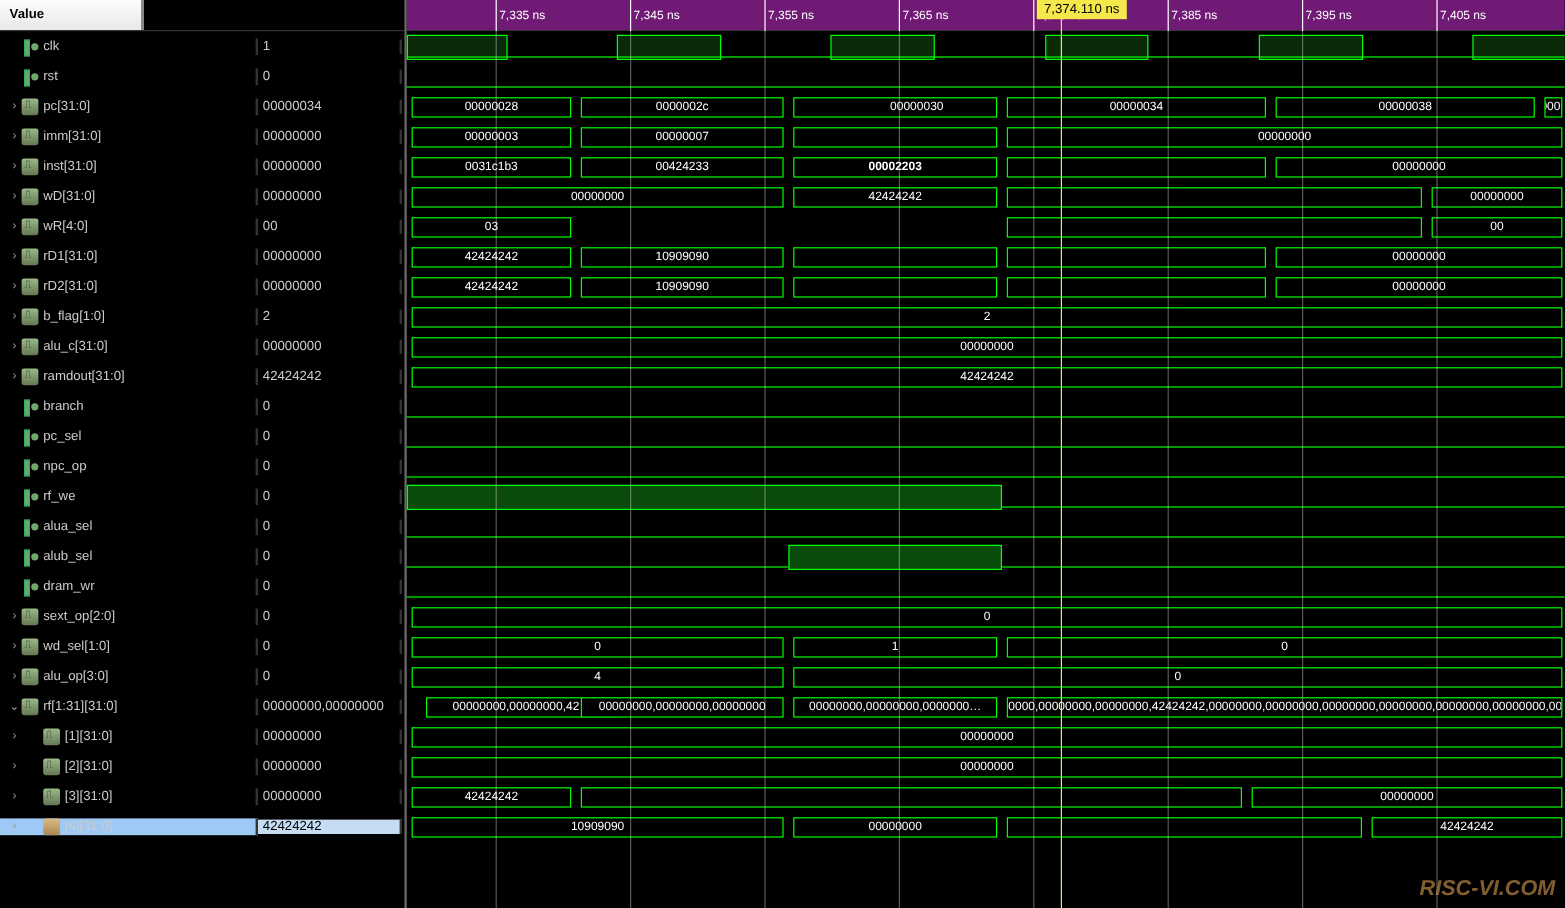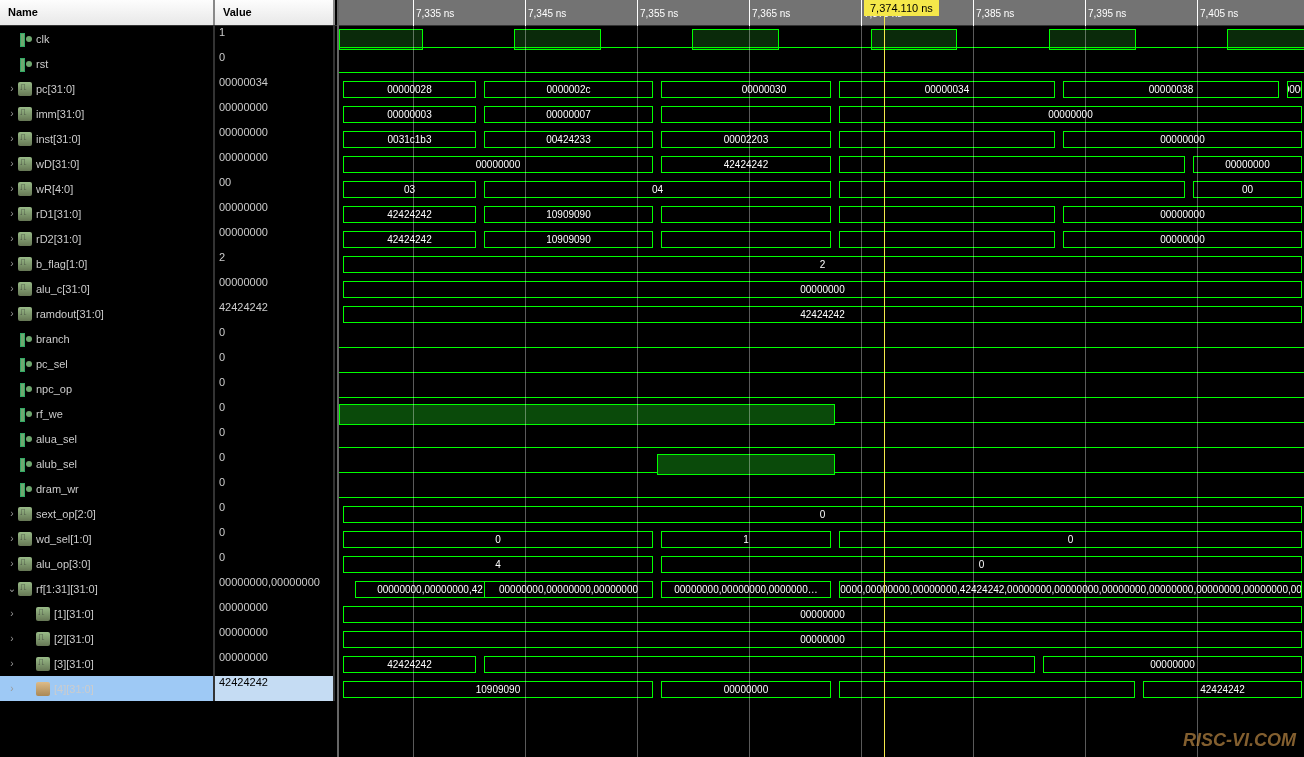--- a/index.html
+++ b/index.html
@@ -3,57 +3,56 @@
 <meta charset="utf-8">
 <style>
 *{margin:0;padding:0;box-sizing:border-box;font-family:Arial,sans-serif;font-size:11px;color:#ccc}
 body{background:#000;overflow:hidden;width:1304px;height:757px;position:relative}
 .container{display:flex;height:757px}
 .left-panel{display:flex;flex-direction:column;width:337px;background:#000}
 .headers{display:flex;height:26px;border-bottom:1px solid #333}
 .name-header{width:215px;background:linear-gradient(#fdfdfd,#e8e8e8);color:#000;font-weight:bold;padding:6px 8px;border-right:2px solid #888}
 .value-header{width:120px;background:linear-gradient(#fdfdfd,#e8e8e8);color:#000;font-weight:bold;padding:6px 8px;border-right:2px solid #888}
 .rows{flex:1;overflow-y:auto}
-.row{display:flex;height:25px;cursor:pointer}
+.row{display:flex;height:25px;align-items:center;cursor:pointer}
 .row.selected .name-cell{background:#9ec9f5;color:#000}
 .row.selected .value-cell{background:#c5dcf3;color:#000}
 .name-cell{width:215px;padding-left:6px;display:flex;align-items:center;border-right:2px solid #333}
 .value-cell{width:120px;padding-left:4px;border-right:2px solid #333}
 .expander{width:12px;display:inline-block;text-align:center;color:#999;font-size:10px}
 .indent{display:inline-block}
 .sig-icon{display:inline-block;width:14px;height:14px;margin-right:4px;position:relative}
 .sig-icon.wire::before{content:"";position:absolute;width:3px;height:12px;left:2px;top:1px;background:#6fa86f;border:1px solid #3a6}
 .sig-icon.wire::after{content:"";position:absolute;width:6px;height:6px;right:0;top:4px;background:#6fa86f;border-radius:50%}
 .sig-icon.bus{background:linear-gradient(#9b8,#675);border-radius:2px}
 .sig-icon.bus::after{content:"⎍";color:#333;font-size:9px;position:absolute;left:2px;top:0}
 .sig-icon.reg{background:linear-gradient(#db8,#a85);border-radius:2px}
 .wave-panel{flex:1;background:#000;position:relative;border-left:2px solid #666}
 .cursor-label{position:absolute;top:0;left:538px;background:#f5e84a;color:#000;padding:2px 6px;font-size:11px;z-index:20;white-space:nowrap}
-.ruler{height:26px;background:#737373;border-bottom:1px solid #333;position:relative}
+.ruler{height:26px;background:#701a75;border-bottom:1px solid #333;position:relative}
 .ruler-tick{position:absolute;top:0;height:26px;border-left:1px solid #fff;display:flex;align-items:center;padding-left:2px;font-size:10px;color:#fff}
 .waves{position:relative}
 .wave-row{height:25px;position:relative;border-top:1px solid #000}
 .gridline{position:absolute;top:26px;bottom:0;width:1px;background:#fff;opacity:0.35;z-index:1}
 .cursor-line{position:absolute;top:0;bottom:0;width:1px;background:#f5e84a;z-index:15;left:545px}
 .clk-high{position:absolute;top:2px;height:21px;background:#0a2a0a;border:1px solid #0f0}
 .bus-seg{position:absolute;top:4px;height:17px;background:#000;border:1px solid #0f0;display:flex;align-items:center;justify-content:center;color:#fff;font-size:10px;overflow:hidden;white-space:nowrap}
 .bus-seg::before,.bus-seg::after{content:"";position:absolute;width:0;height:0;border-top:8px solid transparent;border-bottom:8px solid transparent}
 .bus-seg::before{left:-5px;border-right:5px solid #0f0}
 .bus-seg::after{right:-5px;border-left:5px solid #0f0}
 .flat-low{position:absolute;bottom:3px;left:0;right:0;height:0;border-top:1px solid #0f0}
 .filled-high{position:absolute;top:2px;height:21px;background:#0a4a0a;border:1px solid #0f0}
 .watermark{position:absolute;bottom:6px;right:8px;color:#b84;font-size:18px;font-weight:bold;opacity:0.7;font-style:italic;z-index:30}
 </style>
 </head>
 <body>
 
 <div class="container">
   <div class="left-panel">
     <div class="headers">
-      <div class="name-header">Name</div>
       <div class="value-header">Value</div>
     </div>
     <div class="rows" id="rows">
         <div class="row">
           <div class="name-cell">
             <span class="expander"></span>
             <span class="indent" style="width: 0px;"></span>
             <span class="sig-icon wire"></span>
             <span>clk</span>
           </div>
@@ -330,33 +329,32 @@
         </div>
         <div class="wave-row">
           <div class="bus-seg" style="left: 4px; width: 133px; text-align: center;">00000003</div>
           <div class="bus-seg" style="left: 145px; width: 169px;">00000007</div>
           <div class="bus-seg" style="left: 322px; width: 170px;"></div>
           <div class="bus-seg" style="left: 500px; width: 463px;">00000000</div>
         </div>
         <div class="wave-row">
           <div class="bus-seg" style="left: 4px; width: 133px;">0031c1b3</div>
           <div class="bus-seg" style="left: 145px; width: 169px;">00424233</div>
-          <div class="bus-seg" style="left: 322px; width: 170px;">00002203</div>
+          <div class="bus-seg" style="left: 322px; width: 170px; font-weight: bold;">00002203</div>
           <div class="bus-seg" style="left: 500px; width: 216px;"></div>
           <div class="bus-seg" style="left: 724px; width: 239px;">00000000</div>
         </div>
         <div class="wave-row">
           <div class="bus-seg" style="left: 4px; width: 310px;">00000000</div>
           <div class="bus-seg" style="left: 322px; width: 170px;">42424242</div>
           <div class="bus-seg" style="left: 500px; width: 346px;"></div>
           <div class="bus-seg" style="left: 854px; width: 109px;">00000000</div>
         </div>
         <div class="wave-row">
           <div class="bus-seg" style="left: 4px; width: 133px;">03</div>
-          <div class="bus-seg" style="left: 145px; width: 347px;">04</div>
           <div class="bus-seg" style="left: 500px; width: 346px;"></div>
           <div class="bus-seg" style="left: 854px; width: 109px;">00</div>
         </div>
         <div class="wave-row">
           <div class="bus-seg" style="left: 4px; width: 133px;">42424242</div>
           <div class="bus-seg" style="left: 145px; width: 169px;">10909090</div>
           <div class="bus-seg" style="left: 322px; width: 170px;"></div>
           <div class="bus-seg" style="left: 500px; width: 216px;"></div>
           <div class="bus-seg" style="left: 724px; width: 239px;">00000000</div>
         </div>

